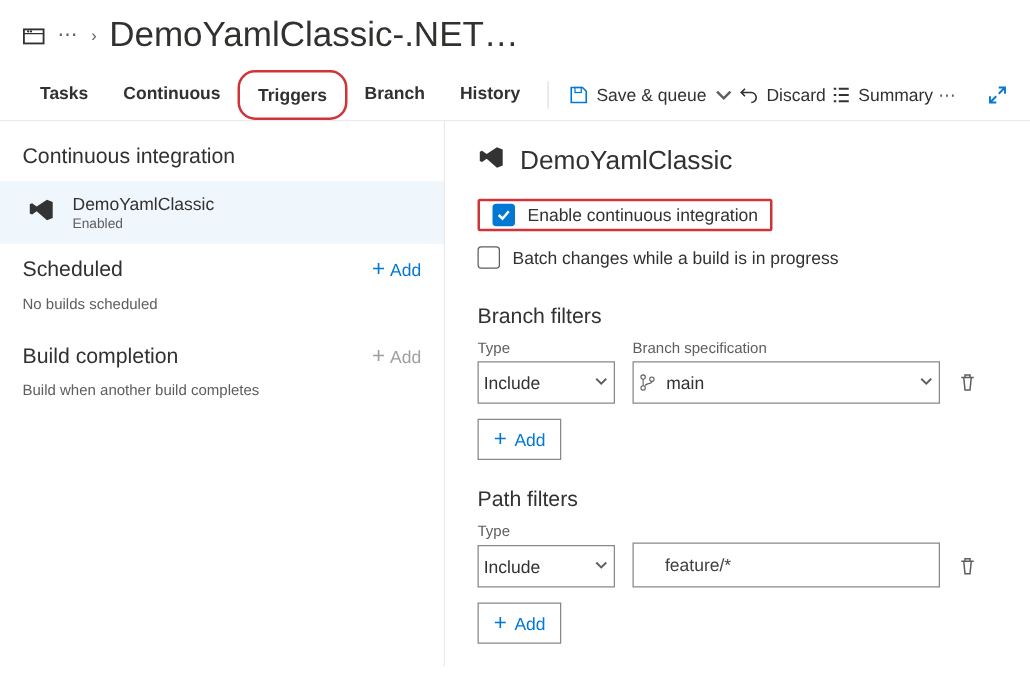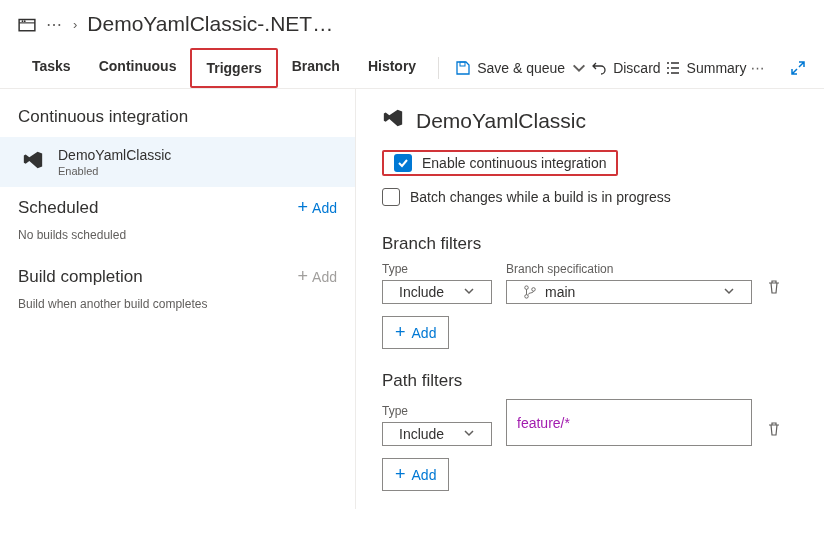--- a/index.html
+++ b/index.html
@@ -2,26 +2,26 @@
 <html><head>
   <meta charset="utf-8">
   <style>
     * { box-sizing: border-box; margin: 0; padding: 0; font-family: "Segoe UI", -apple-system, sans-serif; }
     body { background: #fff; color: #323130; font-size: 14px; width: 824px; }
 
     .header { display: flex; align-items: center; padding: 12px 18px; gap: 10px; }
     .header .bcicon { width: 18px; height: 18px; }
     .header .dots { color: #605e5c; font-size: 16px; letter-spacing: 1px; }
     .header .chev { color: #605e5c; font-size: 13px; }
-    .header .title { font-size: 21px; color: #323130; }
+    .header .title { font-size: 28px; color: #323130; }
 
     .tabs-row { display: flex; align-items: center; padding: 0 18px; border-bottom: 1px solid #edebe9; }
     .tabs { display: flex; gap: 0; }
     .tab { padding: 10px 14px 10px; font-size: 14px; color: #323130; cursor: pointer; border-bottom: 2px solid transparent; font-weight: bold; }
-    .tab.active { border: 2px solid #d13438; border-radius: 2px; }
+    .tab.active { border: 2px solid #d13438; border-radius: 14px; }
     .tab-sep { width: 1px; background: #e1dfdd; margin: 8px 8px; height: 22px; }
     .toolbar { display: flex; align-items: center; gap: 4px; margin-left: 8px; flex: 1; text-align: center;}
     .tool { display: flex; align-items: center; gap: 6px; color: #323130; cursor: pointer; font-size: 14px;}
     .tool svg { width: 16px; height: 16px; }
     .tool.more { letter-spacing: 2px; color: #605e5c; }
     .expand-icon { margin-left: auto; }
 
     .body { display: flex; }
     .left { width: 355px; padding: 18px 18px; }
     .right { flex: 1; border-left: 1px solid #edebe9; padding: 18px 26px; }
@@ -47,30 +47,30 @@
     .checkbox { width: 18px; height: 18px; border-radius: 3px; display: flex; align-items: center; justify-content: center; }
     .checkbox.checked { background: #0078d4; }
     .checkbox.unchecked { border: 1px solid #605e5c; background: #fff; }
     .checkbox svg { width: 12px; height: 12px; }
 
     .subhead { font-size: 17px; margin-top: 22px; margin-bottom: 8px; }
 
     .filter-row { display: flex; gap: 14px; align-items: flex-end; }
     .field { display: flex; flex-direction: column; gap: 4px; }
     .field .lbl { font-size: 12px; color: #605e5c; }
-    .select { border: 1px solid #8a8886; padding: 6px 16px; display: flex; align-items: center; justify-content: space-between; min-width: 110px; height: 24px; background: #fff; cursor: pointer; }
+    .select { border: 1px solid #8a8886; padding: 6px 4px; display: flex; align-items: center; justify-content: space-between; min-width: 110px; height: 34px; background: #fff; cursor: pointer; }
     .select.wide { min-width: 246px; }
     .select .val { display: flex; align-items: center; gap: 8px; color: #323130; }
     .select .chv { color: #605e5c; }
     .delete-icon { color: #605e5c; cursor: pointer; padding: 6px 0 6px 0; }
 
     .add-btn { display: inline-flex; align-items: center; gap: 6px; border: 1px solid #8a8886; padding: 5px 12px; margin-top: 12px; color: #0078d4; font-size: 14px; cursor: pointer; background: #fff; }
     .add-btn .plus { color: #0078d4;}
 
-    .input-text { border: 1px solid #8a8886; padding: 6px 10px; height: 47px; min-width: 246px; font-size: 14px; color: #a21caf; }
+    .input-text { border: 1px solid #8a8886; padding: 6px 25px; height: 36px; min-width: 246px; font-size: 14px; color: #404040; }
   </style>
 </head>
 <body>
 
 <div class="header">
   <span class="bcicon">
     <svg viewBox="0 0 16 16">
         <rect x="1" y="4" width="14" height="10" fill="none" stroke="#323130" stroke-width="1.3"></rect>
         <path d="M1 7h14" stroke="#323130"></path>
         <circle cx="4" cy="5.5" r="0.8" fill="#323130"></circle>

